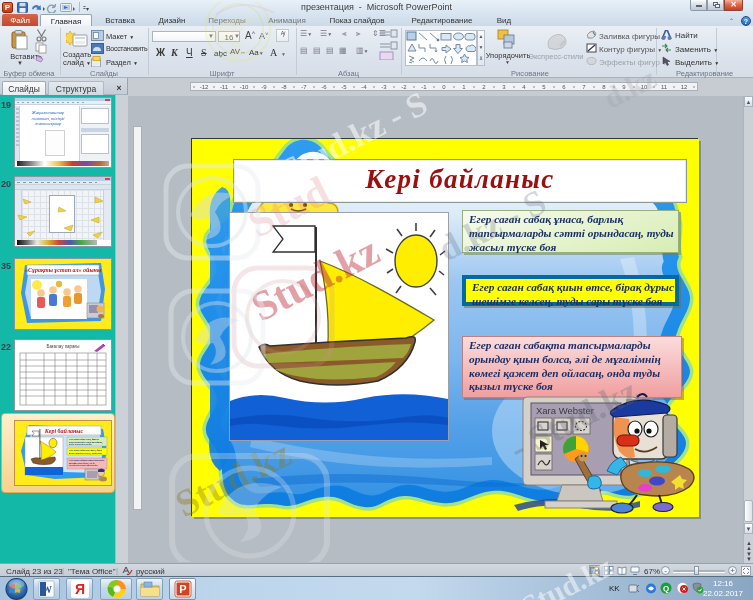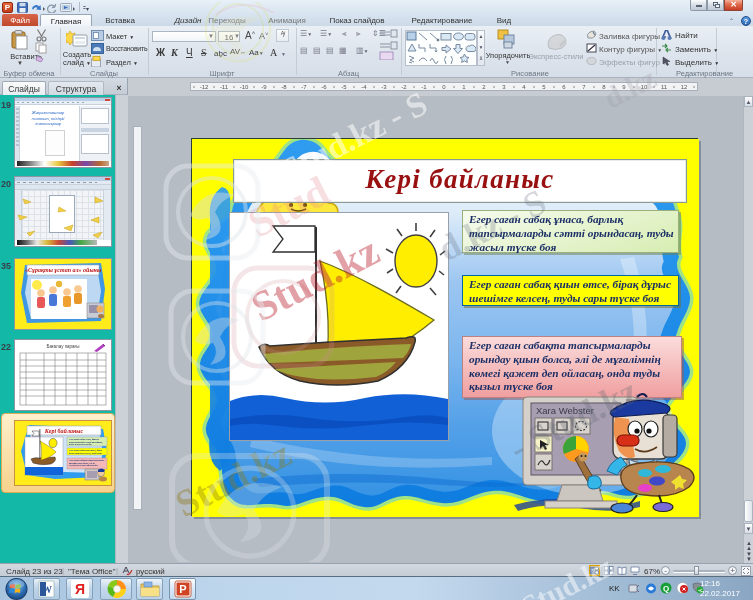--- a/index.html
+++ b/index.html
@@ -40,35 +40,36 @@
 #statusbar{top:563px;left:0;width:753px;height:13px;background:linear-gradient(#d3d9e0,#c6ccd4);border-top:1px solid #98a2ae;font-size:8px;color:#333;}
 
 #taskbar{top:576px;left:0;width:753px;height:24px;background:linear-gradient(90deg,#a7c3de,#bdd6ec 30%,#c3d9ee 55%,#9db8d2 85%,#8aa6c2);border-top:1px solid #5a6e82;}
 .tbicon{position:absolute;top:1px;width:27px;height:22px;border:1px solid #86a0ba;border-radius:2px;background:linear-gradient(rgba(255,255,255,.75),rgba(255,255,255,.25) 45%,rgba(190,210,230,.4));}
 .wm{font-family:"Liberation Serif",serif;font-weight:bold;transform:rotate(-27deg);pointer-events:none;}
 .tb{font-family:"Liberation Serif",serif;font-weight:bold;font-style:italic;font-size:11.3px;line-height:13.8px;color:#1b2f66;padding:2px 2px 0 6px;white-space:nowrap;}
 </style></head>
 <body>
 <div id="screen">
   <div class="abs" id="titlebar"></div>
+  <div class="abs" id="titletext">презентация&nbsp; -&nbsp; Microsoft PowerPoint</div>
   <div class="abs" id="winbtns">
     <div class="wb" style="left:0;width:17px;border-radius:0 0 0 2px;">
         <span style="position:absolute;left:5px;top:5px;width:6px;height:2px;background:#5a6572;"></span>
       </div>
     <div class="wb" style="left:17px;width:17px;">
         <span style="position:absolute;left:5px;top:2px;width:5px;height:4px;border:1px solid #5a6572;background:#eef2f6;"></span>
         <span style="position:absolute;left:7px;top:4px;width:5px;height:4px;border:1px solid #5a6572;background:#eef2f6;"></span>
       </div>
     <div class="wb close" style="left:34px;width:19px;border-radius:0 0 2px 0;color:#fff;font-size:8px;text-align:center;line-height:9px;font-weight:bold;">✕</div>
   </div>
   <div class="abs" id="tabrow">
     <div class="tab" id="tab-file" style="left:2px;width:36px;">Файл</div>
     <div class="tab" id="tab-home" style="left:40px;width:52px;">Главная</div>
     <div class="tab" style="left:94px;width:52px;">Вставка</div>
-    <div class="tab" style="left:164px;width:48px;font-style:italic;">Дизайн</div>
+    <div class="tab" style="left:148px;width:48px;">Дизайн</div>
     <div class="tab" style="left:198px;width:58px;color:#777;">Переходы</div>
     <div class="tab" style="left:258px;width:58px;color:#777;">Анимация</div>
     <div class="tab" style="left:318px;width:78px;">Показ слайдов</div>
     <div class="tab" style="left:398px;width:88px;">Редактирование</div>
     <div class="tab" style="left:488px;width:32px;">Вид</div>
   </div>
   <div class="abs" id="ribbon">
 
     <div class="abs" style="left:60px;top:2px;width:1px;height:47px;background:#c3cbd5;"></div>
     <div class="abs" style="left:148px;top:2px;width:1px;height:47px;background:#c3cbd5;"></div>
@@ -542,21 +543,21 @@
           <line x1="166" y1="80" x2="171" y2="73"></line>
           <line x1="157" y1="60" x2="163" y2="56"></line>
           <line x1="156" y1="36" x2="163" y2="40"></line>
           <line x1="167" y1="16" x2="172" y2="23"></line>
         </g>
       </svg>
     </div>
 
     <div class="abs tb" style="left:270px;top:71px;width:217px;height:43px;background:linear-gradient(160deg,#f6fbee,#d7edb2);border:1px solid #9ab07c;box-shadow:2px 2px 0 rgba(110,125,80,.5);">Егер саған сабақ ұнаса, барлық<br>тапсырмаларды сәтті орындасаң, туды<br>жасыл түске боя</div>
 
-    <div class="abs tb" style="left:270px;top:136px;width:217px;height:31px;background:#ffff00;border:1px solid #0369a1;box-shadow:2px 2px 0 rgba(120,110,40,.5);">Егер саған сабақ қиын өтсе, бірақ дұрыс<br>шешімге келсең, туды сары түске боя</div>
+    <div class="abs tb" style="left:270px;top:136px;width:217px;height:31px;background:#ffff00;border:4px solid #0369a1;box-shadow:2px 2px 0 rgba(120,110,40,.5);">Егер саған сабақ қиын өтсе, бірақ дұрыс<br>шешімге келсең, туды сары түске боя</div>
 
     <div class="abs tb" style="left:270px;top:197px;width:220px;height:62px;background:linear-gradient(#fbdcdc,#f09f9f);border:1px solid #c08080;box-shadow:2px 2px 0 rgba(150,90,90,.5);">Егер саған сабақта тапсырмаларды<br>орындау қиын болса, әлі де мұғалімнің<br>көмегі қажет деп ойласаң, онда туды<br>қызыл түске боя</div>
 
     <svg class="abs" style="left:325px;top:250px;" width="182" height="128" viewBox="0 0 182 128">
       <g>
 
         <rect x="6" y="8" width="114" height="88" rx="4" fill="#d6d0cb" stroke="#8a837c" stroke-width="1"></rect>
         <rect x="109" y="10" width="11" height="84" fill="#a69e96"></rect>
 
         <rect x="14" y="14" width="90" height="72" fill="#a79eb2" stroke="#5a5560" stroke-width="1"></rect>
@@ -751,21 +752,21 @@
     <svg class="abs" style="left:676px;top:5px;" width="13" height="12" viewBox="0 0 13 12">
         <path d="M1,6 a5.5,5.5 0 0 1 11,0 a5.5,5.5 0 0 1 -11,0" fill="#fff" stroke="#999" stroke-width="0.5"></path>
         <circle cx="8" cy="7" r="4" fill="#d02020"></circle>
         <path d="M6.5,5.5 l3,3 m0,-3 l-3,3" stroke="#fff" stroke-width="1"></path>
       </svg>
     <svg class="abs" style="left:691px;top:5px;" width="13" height="12" viewBox="0 0 13 12">
         <path d="M2,2 q4,-2 8,0 q1,5 -4,8 q-5,-3 -4,-8" fill="#8a9098" stroke="#5a6068" stroke-width="0.6"></path>
         <circle cx="9" cy="8" r="3.4" fill="#28a838"></circle>
         <path d="M7.5,8 l1.2,1.2 l2,-2.4" stroke="#fff" stroke-width="1" fill="none"></path>
       </svg>
-    <div class="abs" style="left:700px;top:2px;width:46px;font-size:8px;color:#fff;line-height:10px;">12:16<br>22.02.2017</div>
+    <div class="abs" style="left:700px;top:2px;width:46px;text-align:center;font-size:8px;color:#fff;line-height:10px;">12:16<br>22.02.2017</div>
   </div>
 
   <svg class="abs" style="left:228px;top:262px;" width="110" height="110" viewBox="0 0 110 110" opacity="0.22">
     <rect x="6" y="6" width="98" height="98" rx="24" fill="none" stroke="#d09098" stroke-width="5"></rect>
     <circle cx="55" cy="55" r="36" fill="none" stroke="#cf9aa0" stroke-width="4"></circle>
   </svg>
   <div class="abs wm" style="left:270px;top:95px;width:260px;color:rgba(255,255,255,0.55);font-size:34px;">Stud.kz - S</div>
   <div class="abs wm" style="left:243px;top:238px;width:210px;color:rgba(185,30,45,0.42);font-size:42px;">Stud.kz</div>
   <div class="abs wm" style="left:243px;top:168px;width:150px;color:rgba(225,130,140,0.26);font-size:42px;">Stud</div>
   <div class="abs wm" style="left:430px;top:185px;width:200px;color:rgba(90,100,120,0.25);font-size:36px;">d.kz - S</div>

